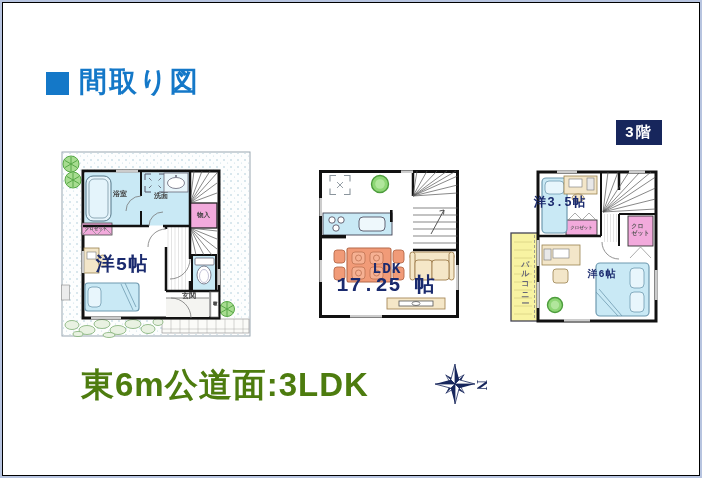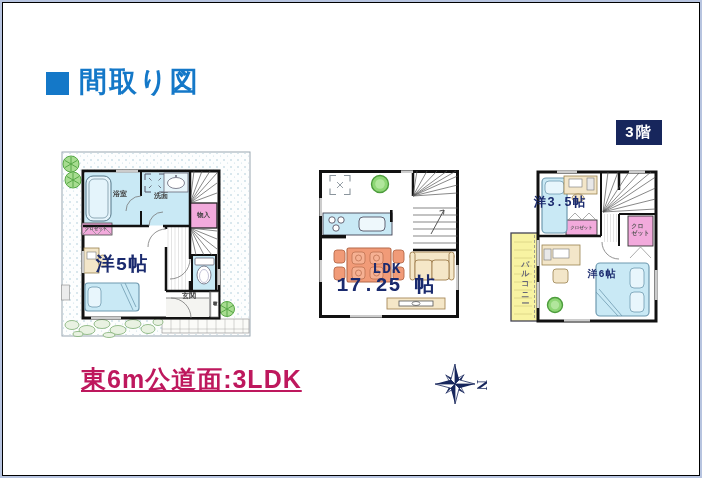--- a/index.html
+++ b/index.html
@@ -26,21 +26,21 @@
 
   .lbl {
     position:absolute; transform:translate(-50%,-50%);
     font-weight:bold; color:#444; white-space:nowrap; line-height:1.1; text-align:left;font-family:Liberation Mono, monospace;
   }
   .lbl.size { color:#1a2a6e; letter-spacing:1px; }
   .lbl.vert { writing-mode:vertical-rl; text-orientation:upright; white-space:normal; }
 
   .caption {
     position:absolute; left:78px; top:360px;
-    font-size:25px; font-weight:bold; color:#be185d; letter-spacing:1px; white-space:nowrap;text-decoration:underline;
+    font-size:33px; font-weight:bold; color:#4d7c0f; letter-spacing:1px; white-space:nowrap;
   }
   .compass { position:absolute; left:424px; top:356px; }
 </style>
 </head>
 <body>
 
 <div class="page">
   <div class="frame">
 
     <div class="title-row">

